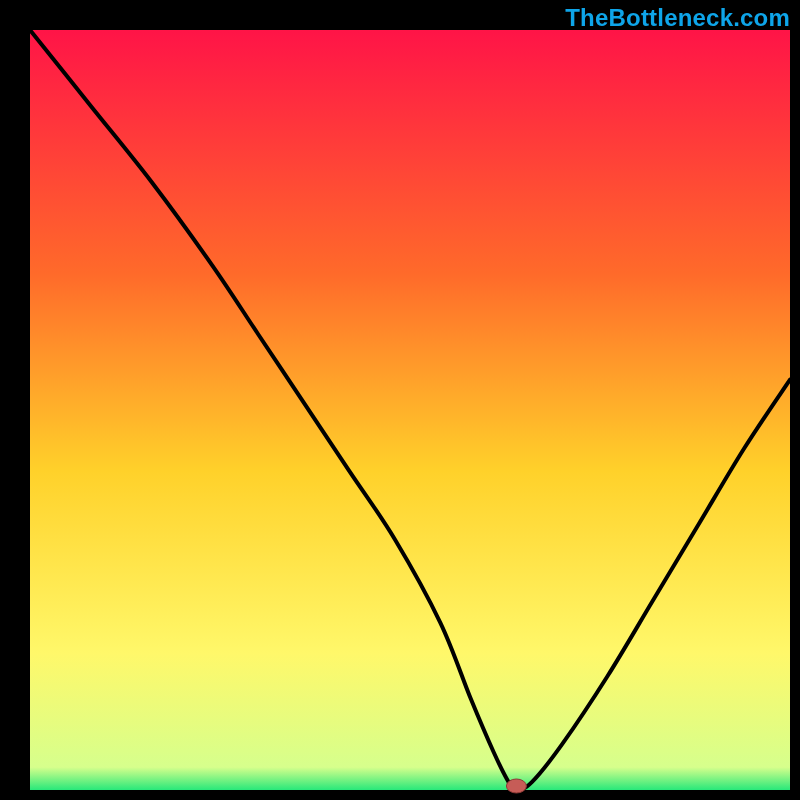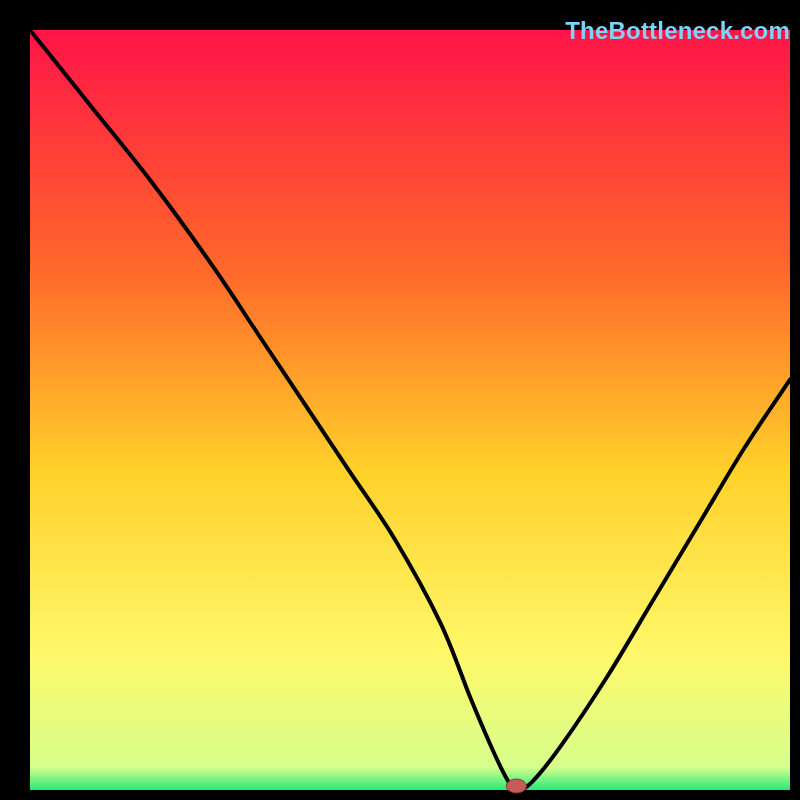--- a/index.html
+++ b/index.html
@@ -11,26 +11,26 @@
     overflow: hidden;
   }
   .frame {
     position: relative;
     width: 800px;
     height: 800px;
     background: #000;
   }
   .watermark {
     position: absolute;
-    top: 17px;
+    top: 4px;
     right: 10px;
     font-family: Arial, Helvetica, sans-serif;
     font-size: 24px;
     font-weight: 600;
-    color: #7dd3fc;
+    color: #0ea5e9;
     letter-spacing: 0.2px;
     z-index: 20;
   }
   svg.chart {
     position: absolute;
     top: 0;
     left: 0;
   }
 </style>
 </head>

